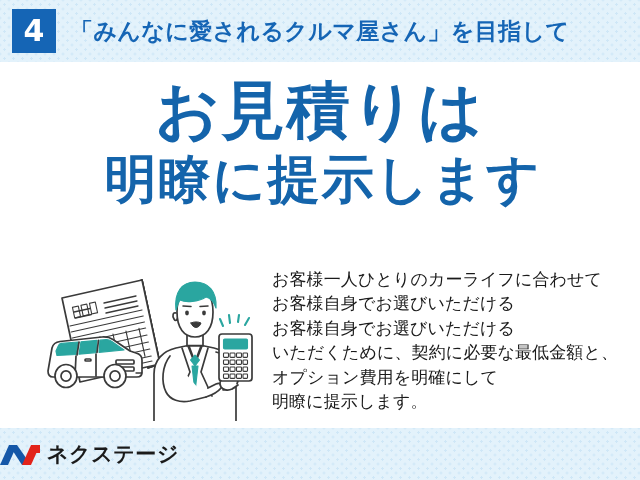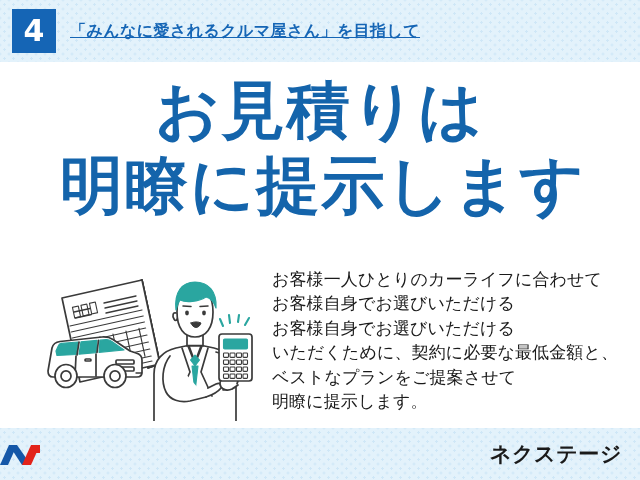--- a/index.html
+++ b/index.html
@@ -62,25 +62,24 @@
     justify-content: center;
     font-size: 30px;
     font-weight: bold;
     line-height: 1;
     font-family: "DejaVu Sans", sans-serif;
     flex: none;
   }
   #header-title {
     margin-left: 14px;
     color: #1565b5;
-    font-size: 16px;
+    font-size: 23px;
     font-weight: bold;
     letter-spacing: 0.4px;
     white-space: nowrap;
-    text-decoration: underline;
   }
 
   
   #headline {
     position: absolute;
     top: 78px;
     left: 0;
     width: 640px;
     text-align: center;
     color: #1464ab;
@@ -88,21 +87,21 @@
     line-height: 1.02;
     letter-spacing: 2px;
   }
   #headline .hl-line {
     display: block;
   }
   #headline-line1 {
     font-size: 63px;
   }
   #headline-line2 {
-    font-size: 63px;
+    font-size: 52px;
     margin-top: 11px;
     margin-left: 6px;
   }
 
   
   #body-copy {
     position: absolute;
     top: 268px;
     left: 272px;
     width: 352px;
@@ -133,21 +132,21 @@
 
   
   #footer-logo {
     position: absolute;
     top: 428px;
     left: 0;
     width: 640px;
     height: 52px;
     display: flex;
     align-items: center;
-    justify-content: space-between;
+    justify-content: flex-start;
     padding-right: 18px;
     box-sizing: border-box;
   }
   #logo-mark {
     width: 40px;
     height: 27px;
     flex: none;
   }
   #logo-text {
     margin-left: 7px;
@@ -326,21 +325,21 @@
 
       </g>
     </svg>
   </div>
 
   <div id="body-copy">
     <span class="copy-line">お客様一人ひとりのカーライフに合わせて</span>
     <span class="copy-line">お客様自身でお選びいただける</span>
     <span class="copy-line">お客様自身でお選びいただける</span>
     <span class="copy-line">いただくために、契約に必要な最低金額と、</span>
-    <span class="copy-line">ベストなプランをご提案させて</span>
+    <span class="copy-line">オプション費用を明確にして</span>
     <span class="copy-line">明瞭に提示します。</span>
   </div>
 
   <div class="dot-band" id="footer-band"></div>
 
   <div id="footer-logo">
     <svg id="logo-mark" viewBox="0 0 40 27" xmlns="http://www.w3.org/2000/svg">
       <polygon points="0,24 9,4 17,4 8,24" fill="#1457a8"></polygon>
       <polygon points="9,4 17,4 31,24 22,24" fill="#1457a8"></polygon>
       <polygon points="22,24 31,24 40,4 31,4" fill="#e2231a"></polygon>

